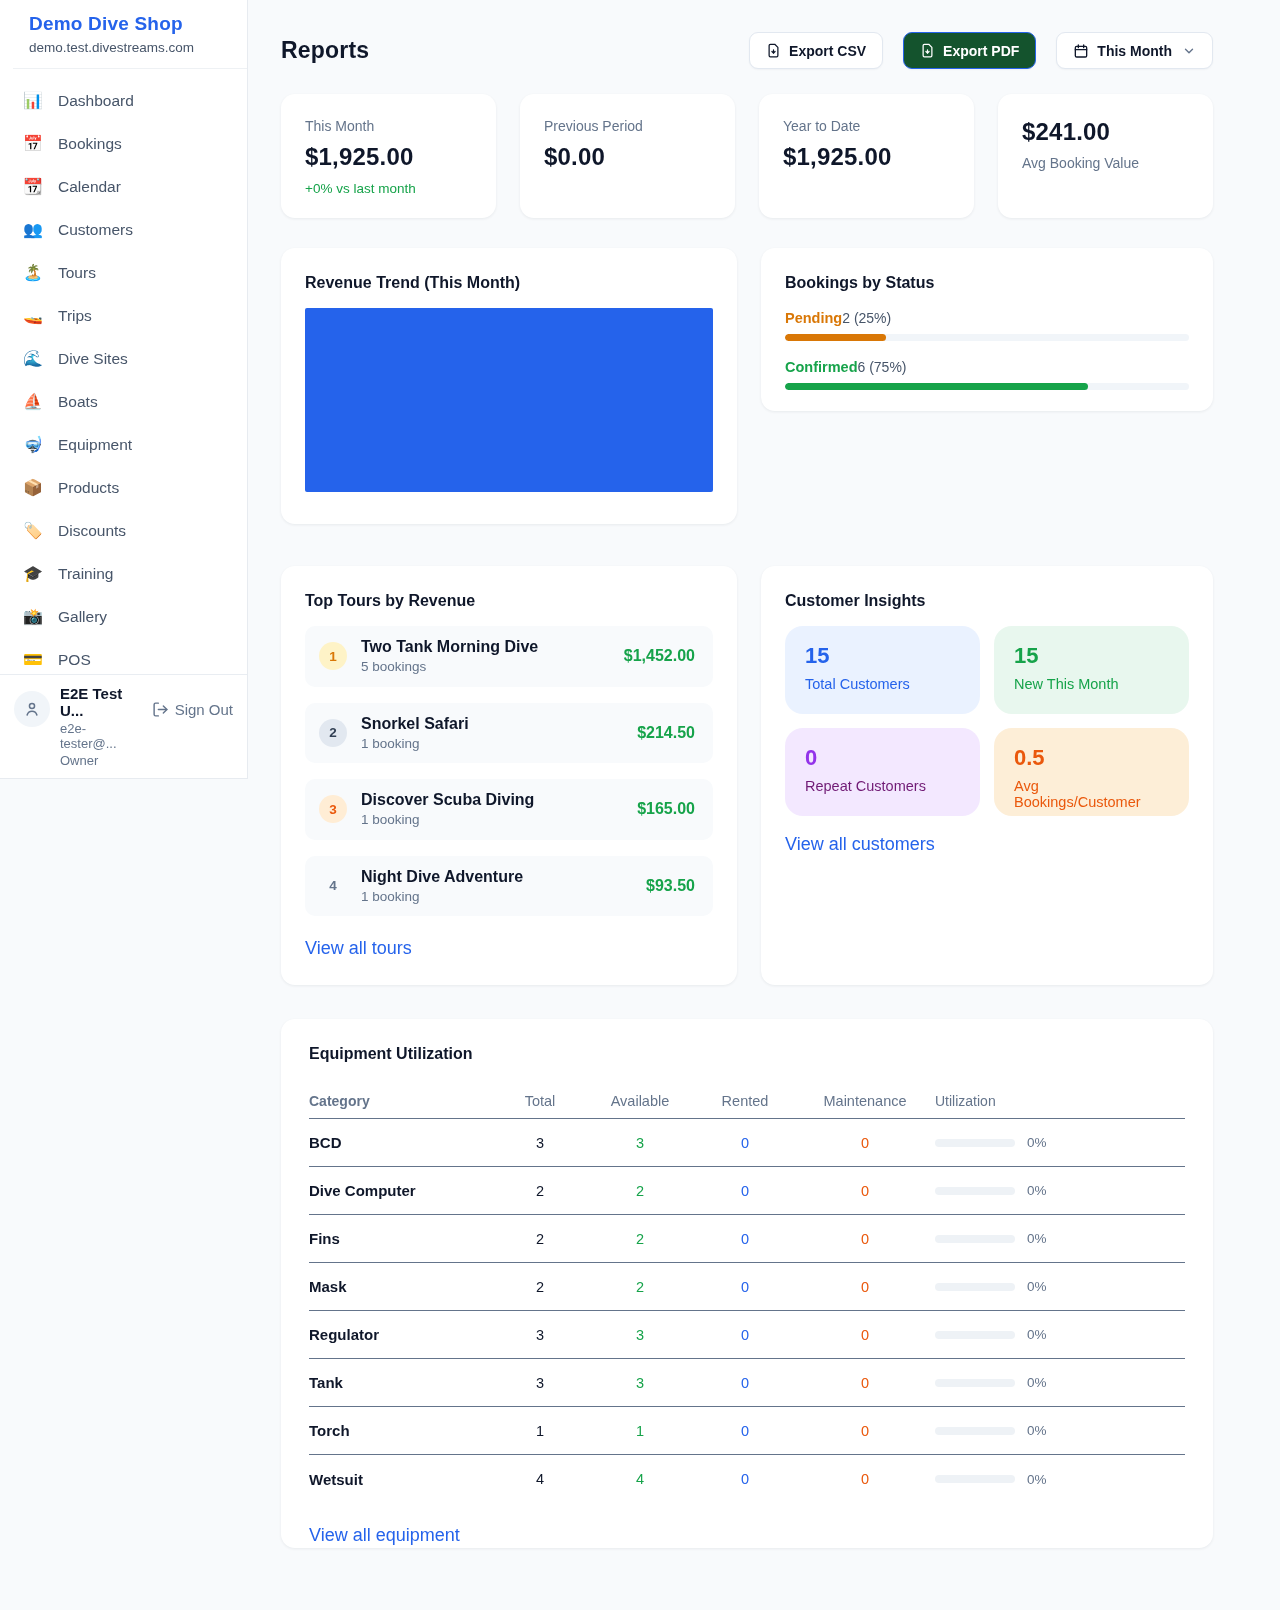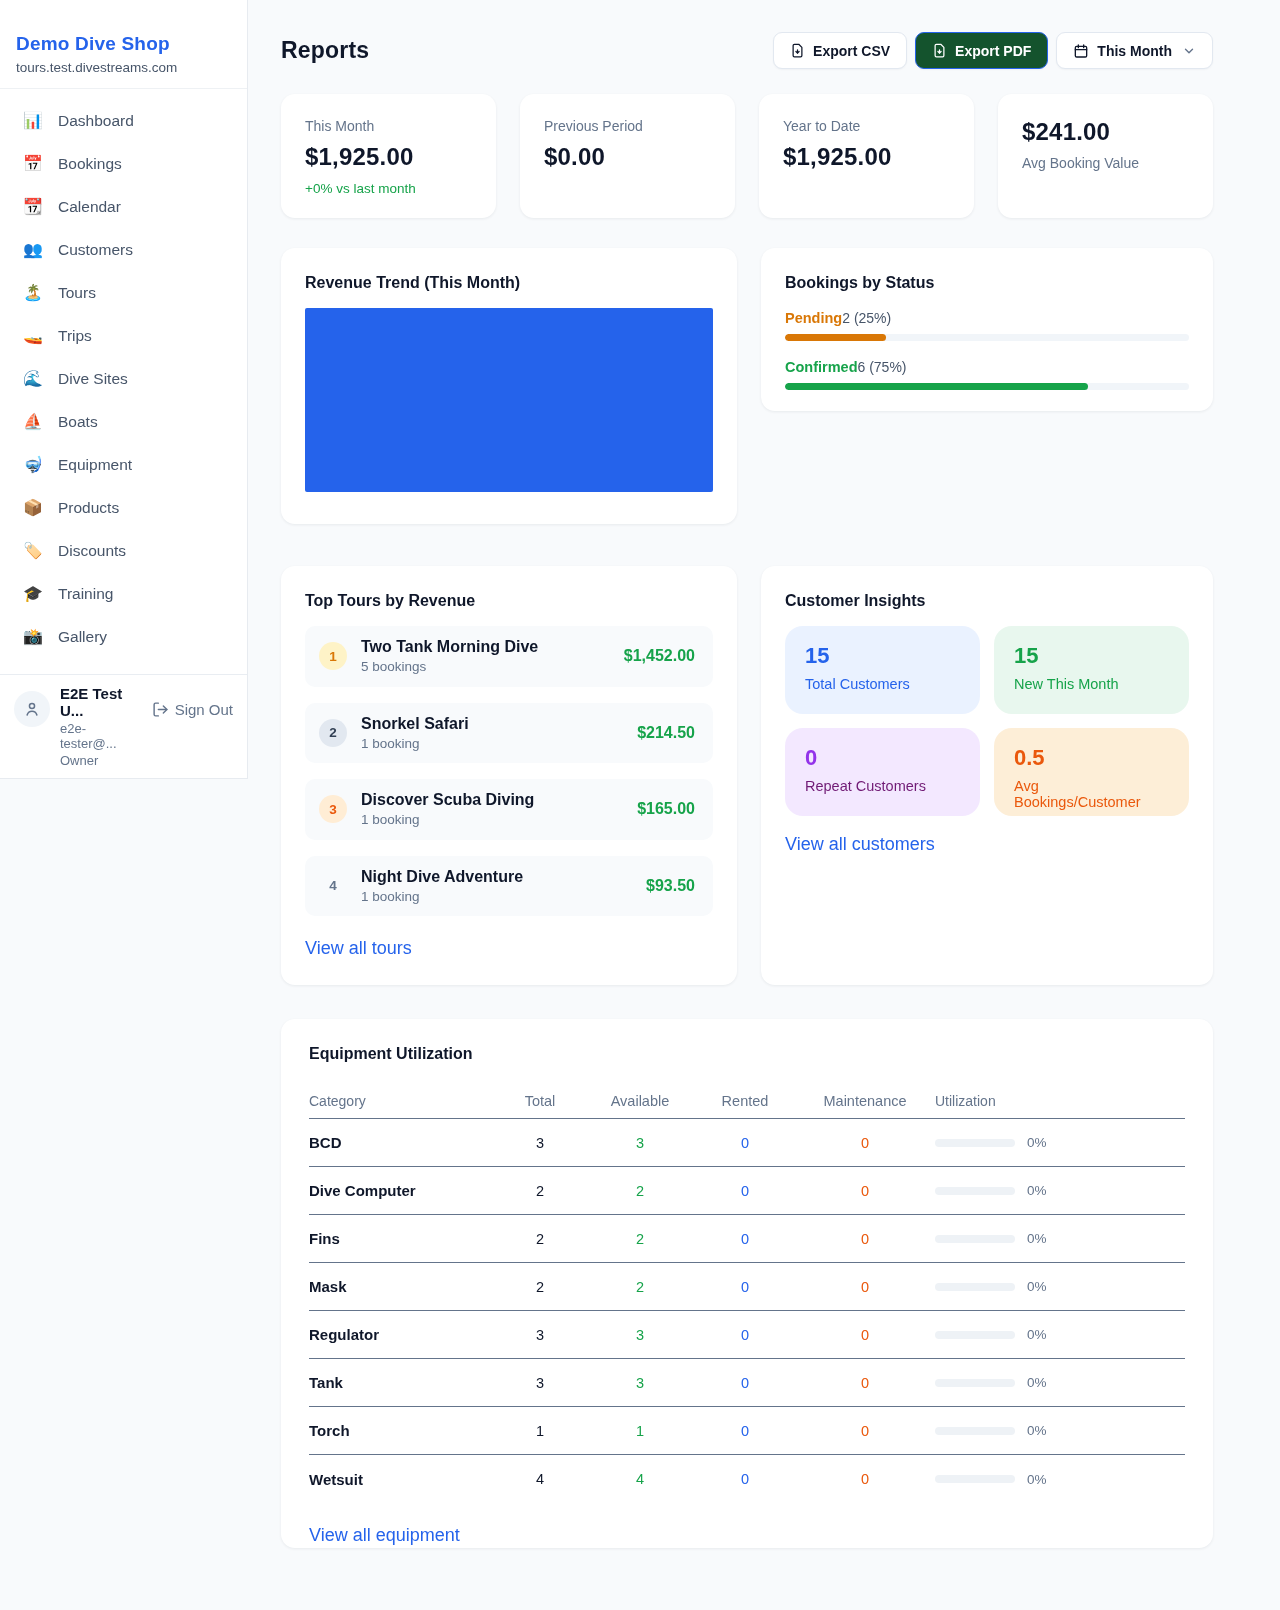--- a/index.html
+++ b/index.html
@@ -9,21 +9,21 @@
     background:#f8fafc; color:#0f172a; position:relative; overflow:hidden;
   }
   svg { display:block; }
 
   
   .sidebar {
     position:absolute; left:0; top:0; width:248px; height:779px;
     background:#fff; border-right:1px solid #e7ebf0; border-bottom:1px solid #e7ebf0;
     display:flex; flex-direction:column;
   }
-  .brand { padding:33px 16px 13px 16px; border-bottom:1px solid #eef1f4; }
+  .brand { padding:13px 16px 13px 16px; border-bottom:1px solid #eef1f4;margin-left:13px; }
   .brand-name { color:#2563eb; font-size:19px; font-weight:800; letter-spacing:.2px; }
   .brand-domain { color:#475569; font-size:13.5px; margin-top:5px; }
   .nav { flex:1; padding:10px 12px 0 12px; overflow:hidden; }
   .nav-item {
     display:flex; align-items:center; gap:14px; height:43px;
     padding:0 10px; border-radius:10px; cursor:pointer;
   }
   .nav-icon { width:22px; font-size:16px; text-align:center; }
   .nav-label { color:#475569; font-size:15.5px; font-weight:500; }
   .side-footer {
@@ -35,21 +35,21 @@
   .user-block { flex:1; min-width:0; }
   .user-name { font-size:15px; font-weight:700; color:#0f172a; }
   .user-email,.user-role { font-size:13px; color:#64748b; margin-top:2px; }
   .signout { display:flex; align-items:flex-end; gap:6px; color:#64748b; font-size:15px;
     margin-top:16px; cursor:pointer; white-space:nowrap; }
 
   
   .main { margin-left:248px; padding:32px 67px 0 33px; }
   .page-head { display:flex; align-items:center; justify-content:space-between; }
   .page-title { font-size:23px; font-weight:800; letter-spacing:.2px; }
-  .head-actions { display:flex; gap:8px; }
+  .head-actions { display:flex; gap:20px; }
   .btn {
     display:flex; align-items:center; gap:8px; height:37px; padding:0 16px;
     background:#fff; border:1px solid #e2e8f0; border-radius:9px;
     font-size:14px; font-weight:600; color:#0f172a; cursor:pointer;
     box-shadow:0 1px 2px rgba(15,23,42,.04);
   }
   .btn-primary { background:#14532d; border-color:#2563eb; color:#fff; }
   .chev { margin-left:2px; }
 
   .card { background:#fff; border-radius:14px; box-shadow:0 1px 3px rgba(15,23,42,.07); }
@@ -106,36 +106,36 @@
 
   .equip-card { margin-top:34px; height:529px; padding:26px 28px; }
   .equip-table { margin-top:20px; }
   .tr { display:flex; align-items:center; }
   .th-row { height:36px; }
   .th { font-size:14px; color:#64748b; font-weight:400; }
   .td-cat { flex:1; font-size:15px; font-weight:600; }
   .col-n { width:90px; text-align:center; font-size:14.5px; }
   .col-a { width:110px; } .col-r { width:100px; } .col-m { width:140px; }
   .col-u { width:250px; display:flex; align-items:center; gap:12px; }
-  .th-row .td-cat { font-weight:400; font-size:14px; color:#64748b; }
+  .th-row .td-cat { font-weight:700; font-size:14px; color:#64748b; }
   .th-row { border-bottom:1px solid #64748b; }
   .data-row { height:48px; border-bottom:1px solid #64748b; }
   .data-row:last-child { border-bottom:none; }
   .n-avail { color:#16a34a; } .n-rent { color:#2563eb; } .n-maint { color:#ea580c; }
   .util-pill { width:80px; height:8px; border-radius:99px; background:#eef2f6; }
   .util-txt { font-size:13.5px; color:#64748b; }
   .equip-card .card-link { margin-top:22px; }
 </style>
 </head>
 <body>
 
 <aside class="sidebar">
   <div class="brand">
     <div class="brand-name">Demo Dive Shop</div>
-    <div class="brand-domain">tours.test.divestreams.com</div>
+    <div class="brand-domain">demo.test.divestreams.com</div>
   </div>
   <nav class="nav">
     <div class="nav-item">
       <span class="nav-icon">📊</span>
       <span class="nav-label">Dashboard</span>
     </div>
     <div class="nav-item">
       <span class="nav-icon">📅</span>
       <span class="nav-label">Bookings</span>
     </div>

